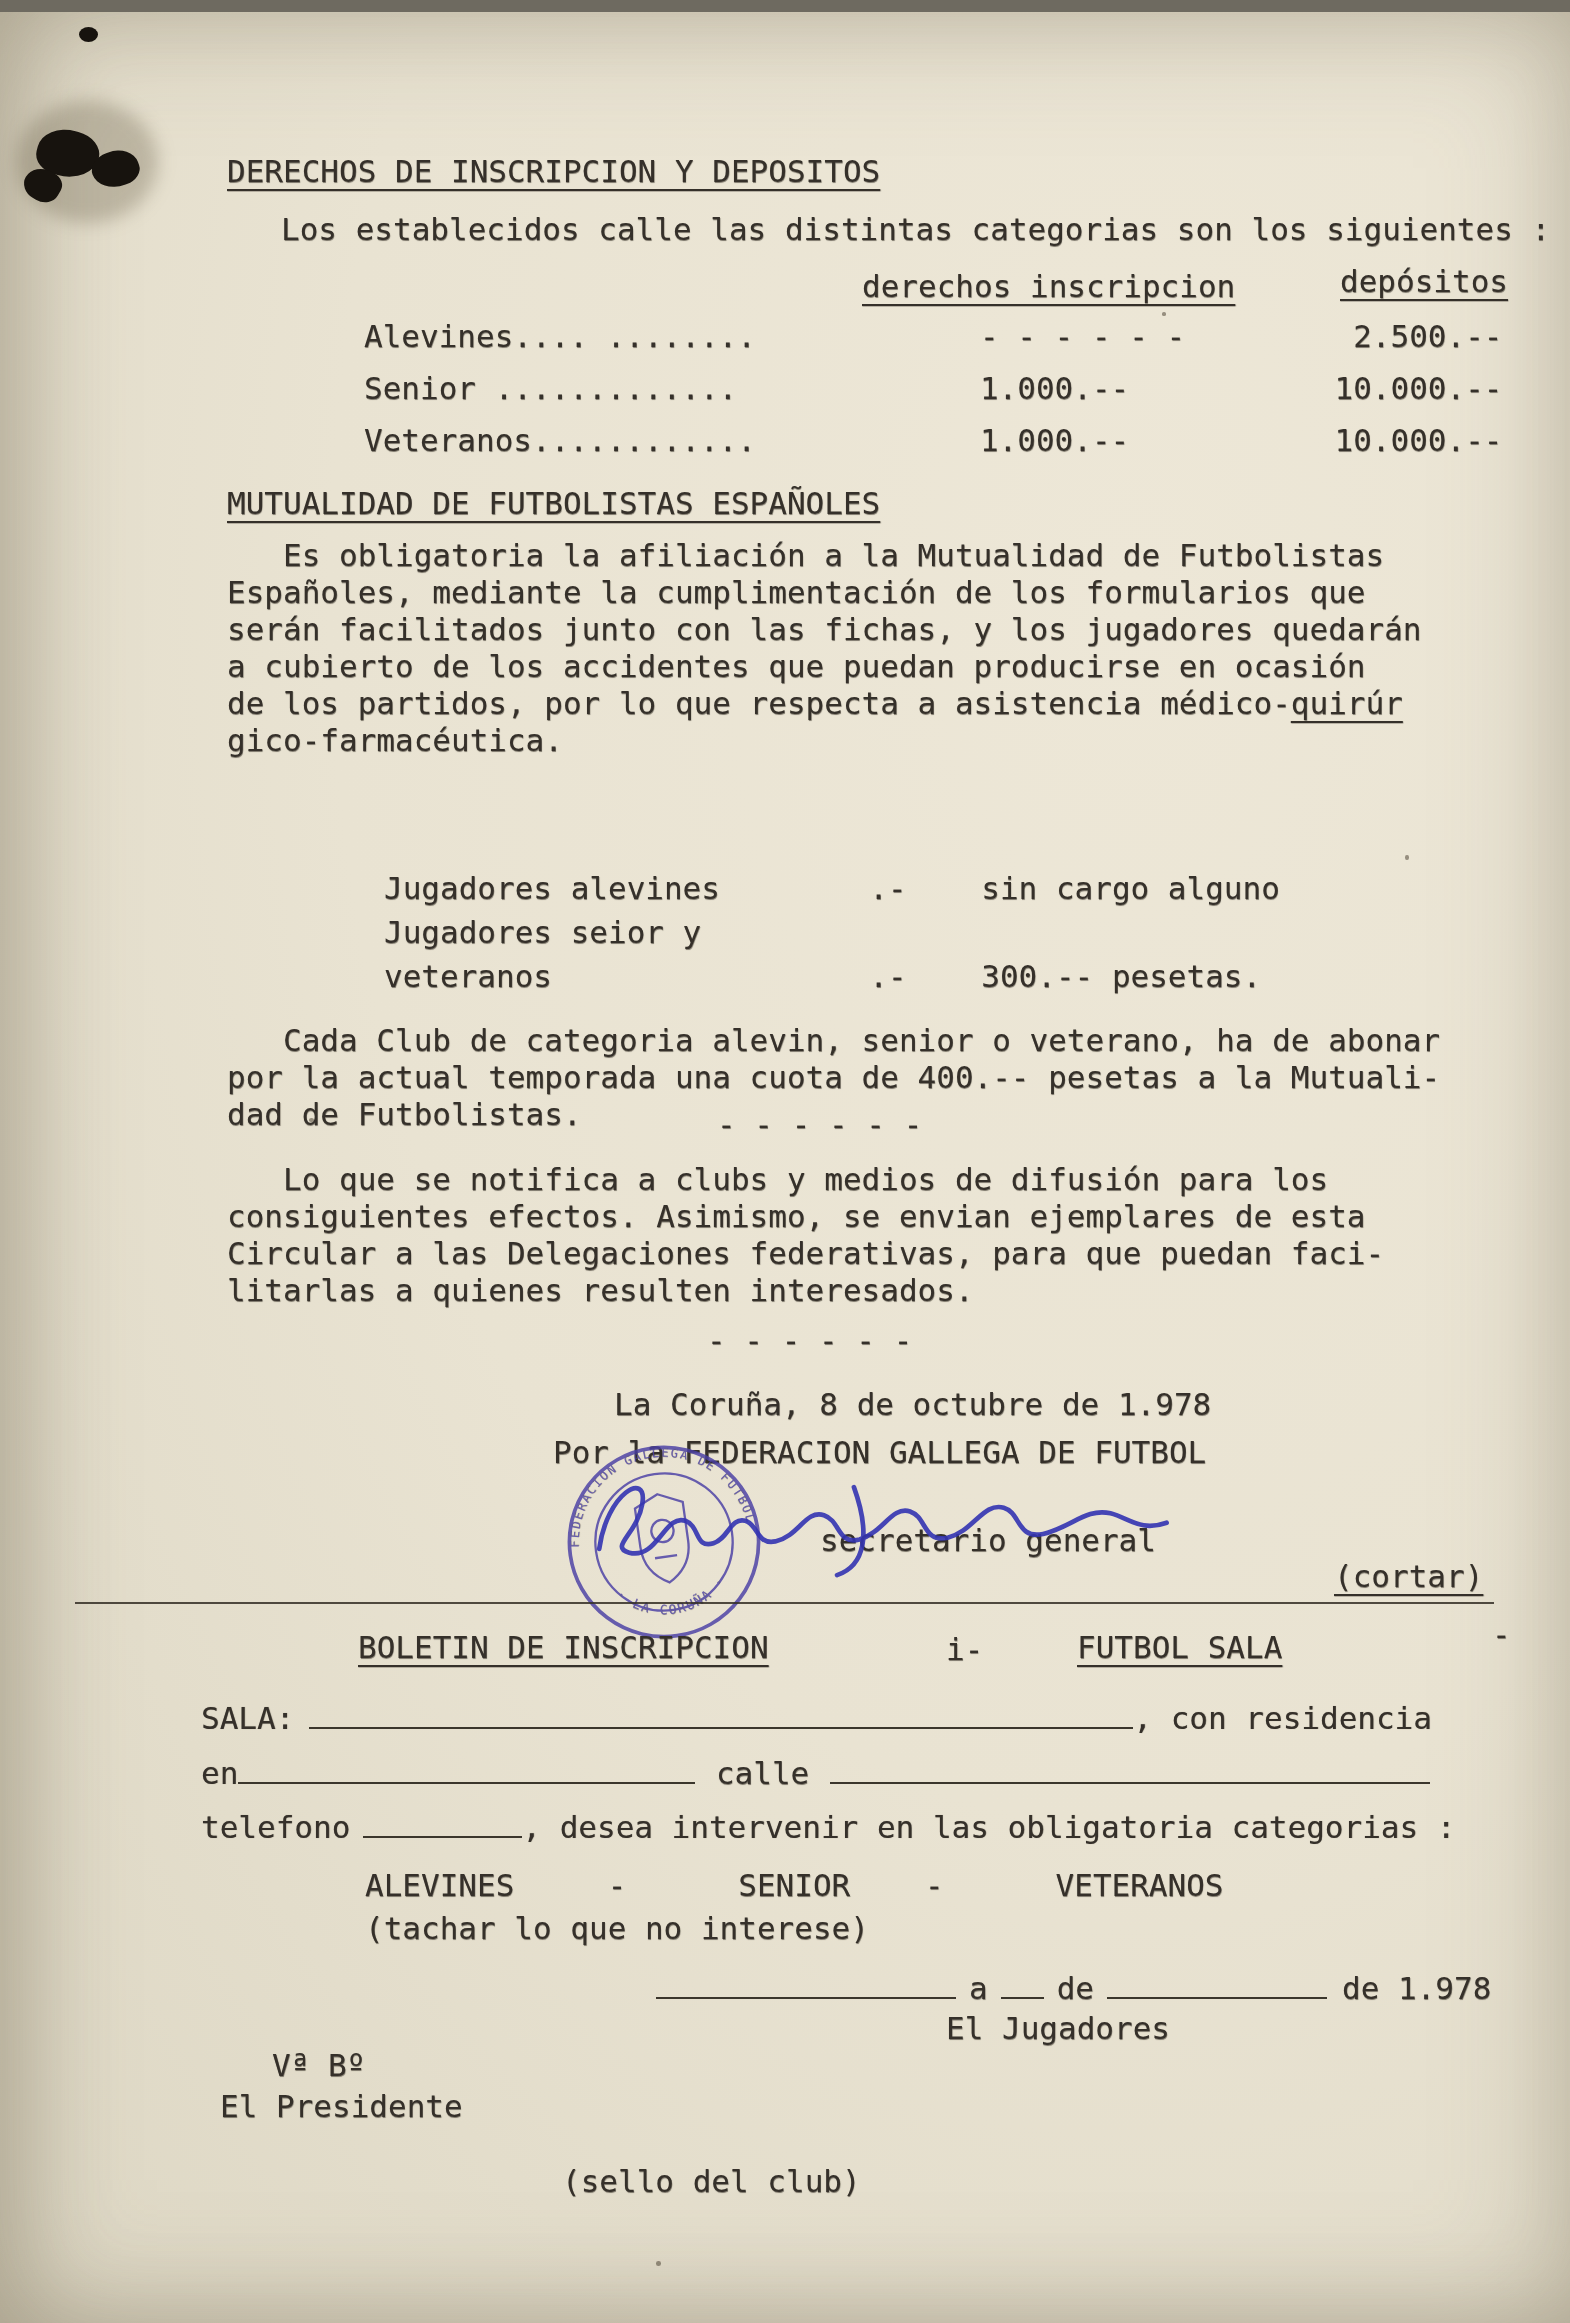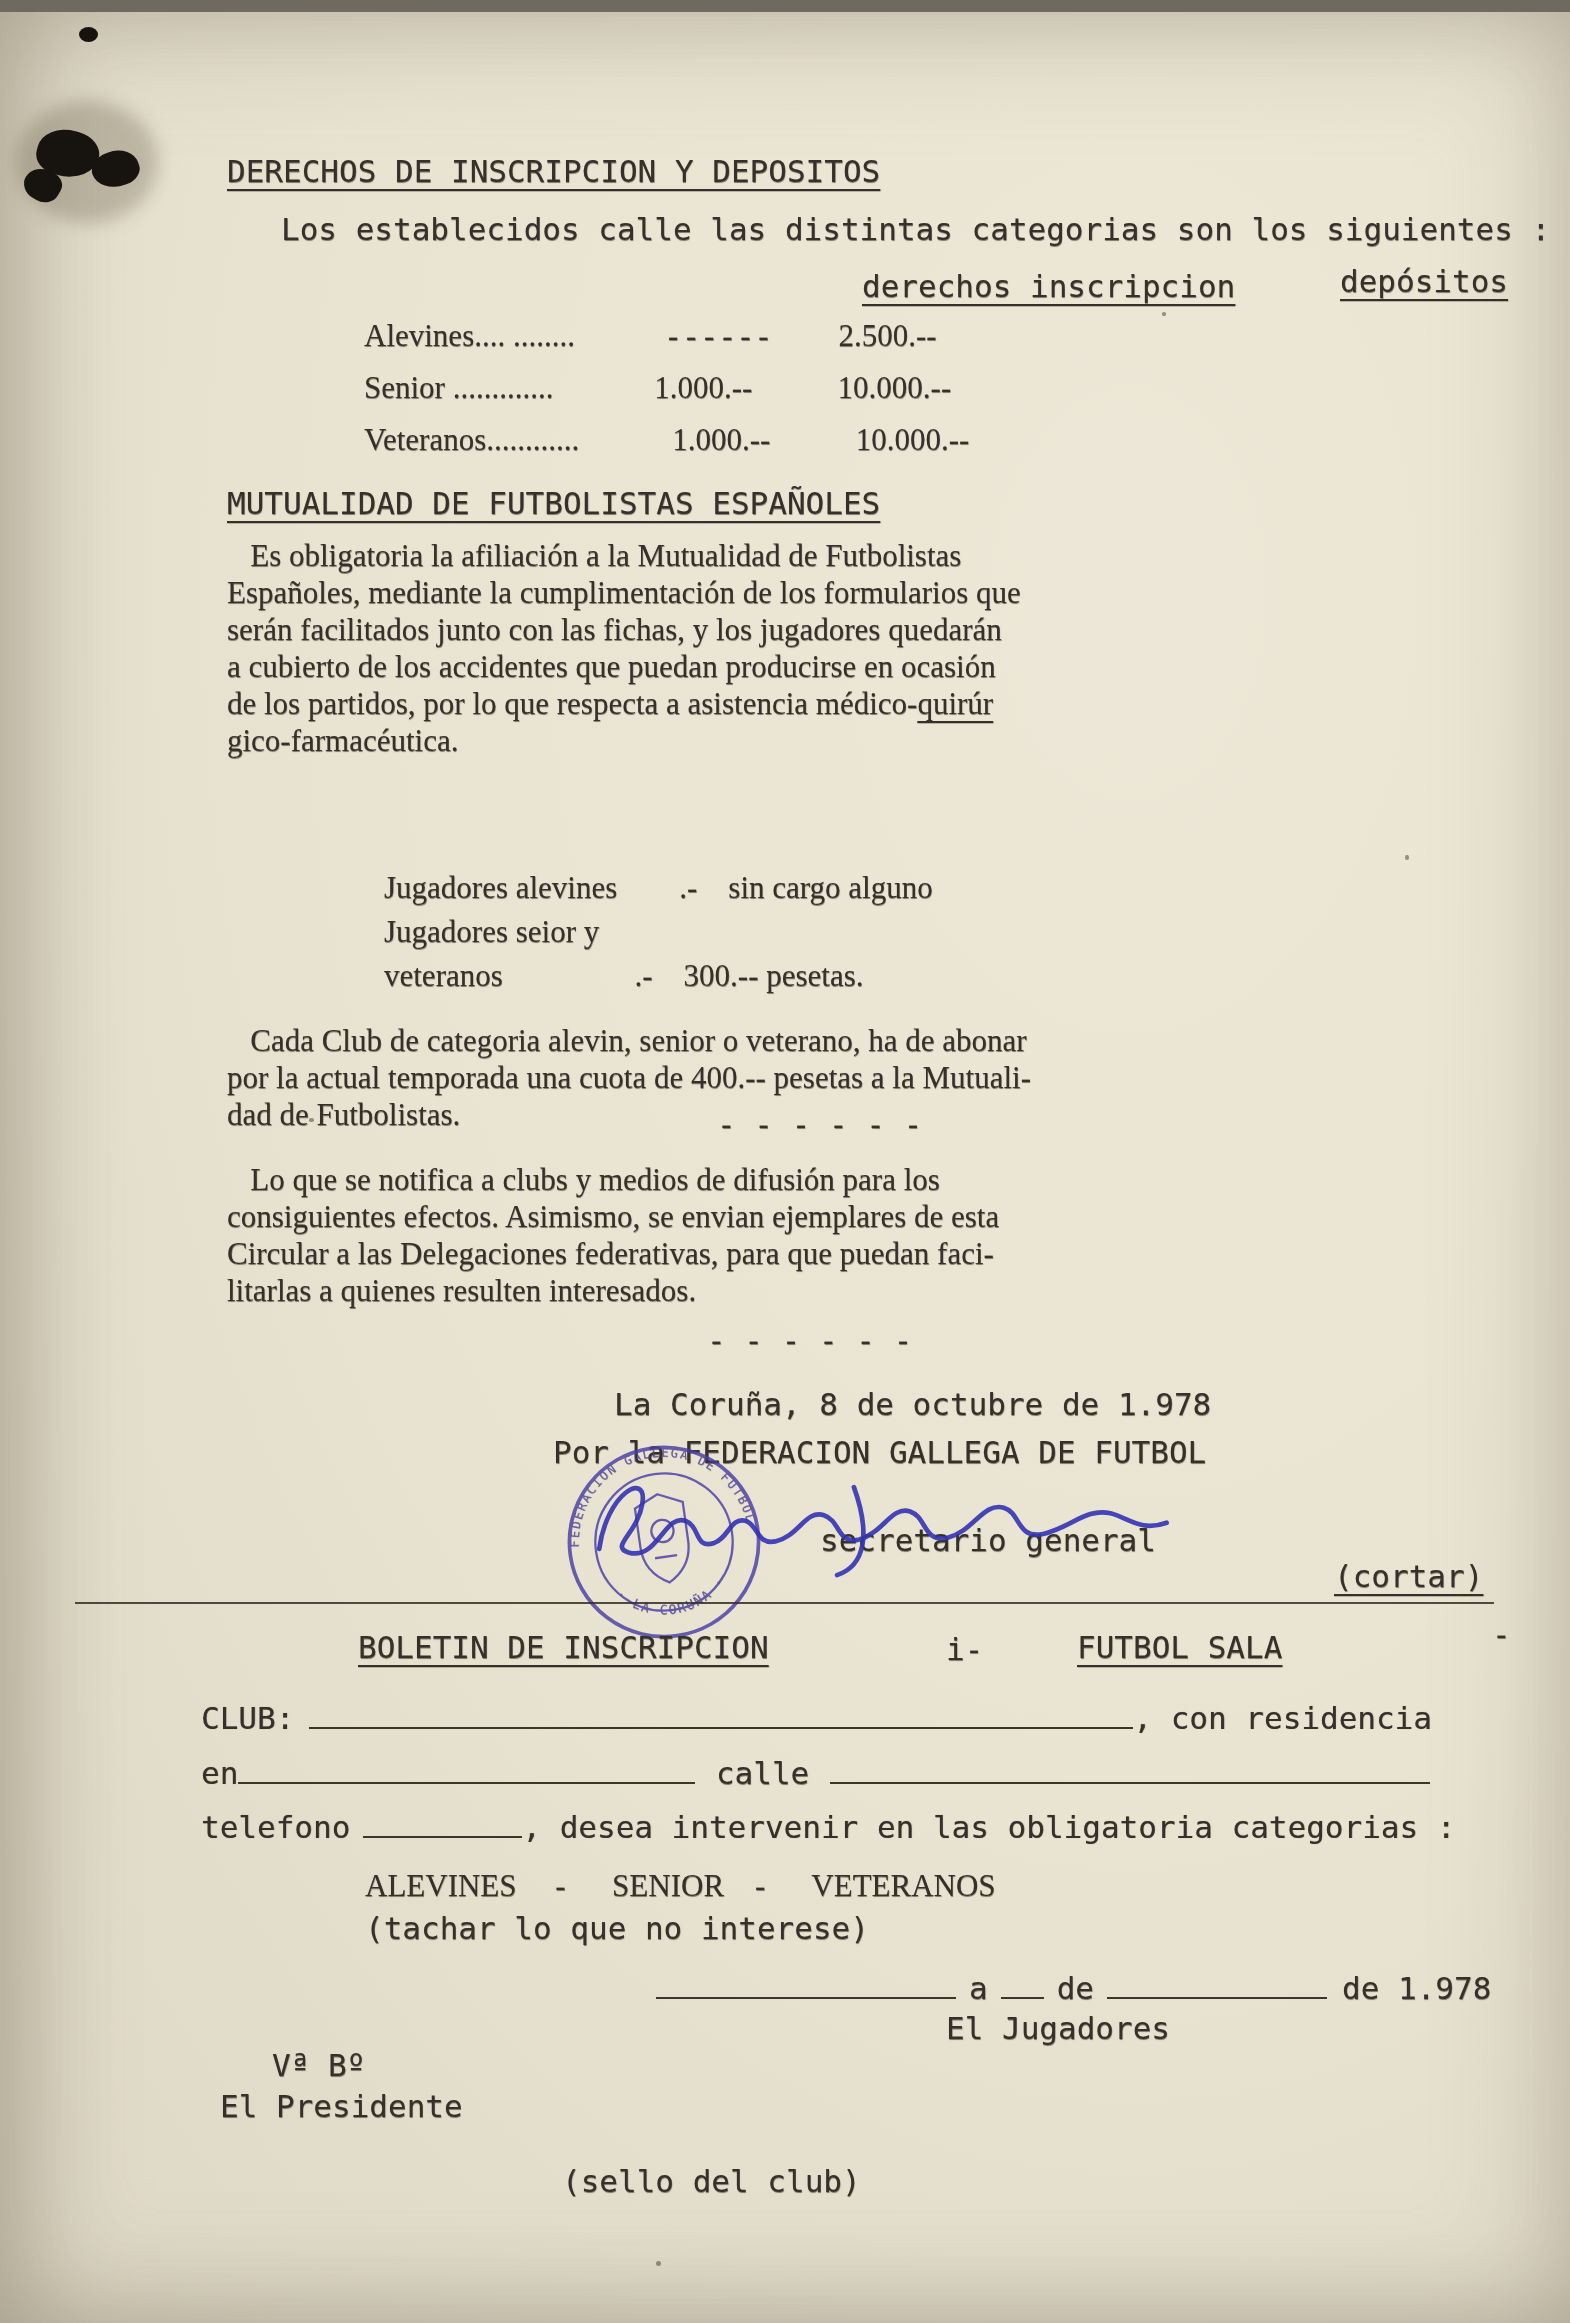--- a/index.html
+++ b/index.html
@@ -11,21 +11,21 @@
       radial-gradient(ellipse at 72% 25%, #ede7d7 0%, #e9e3d2 50%, #ddd7c4 100%);
     box-shadow: inset 0 0 131px rgba(115,105,82,.38), inset 28px -19px 84px rgba(110,100,78,.22);
     font-family:"DejaVu Sans Mono","Liberation Mono",monospace;
     font-size:31px;
     line-height:37px;
     color:#35302a;
     overflow:hidden;
     text-shadow: 0.4px 0.5px 0.7px rgba(42,36,28,.55);
   }
   .abs { position:absolute; }
-  .pre { white-space:pre;font-family:Liberation Serif, serif; }
+  .pre { white-space:pre; }
   .line { white-space:nowrap; }
   .u { text-decoration:underline; text-underline-offset:6.6px; text-decoration-thickness:2.3px; }
   .table-rows { line-height:52px; }
   .quotas { line-height:44px; }
   .blank {
     display:inline-block;
     border-bottom:2.3px solid #3b362c;
     height:0.92em;
     vertical-align:baseline;
   }
@@ -120,21 +120,21 @@
   </svg>
 
   <div class="abs cutline" style="left:75px;top:1590px;width:1419px"></div>
 
   <div class="abs u" style="left:358px;top:1617px">BOLETIN DE INSCRIPCION</div>
   <div class="abs" style="left:946px;top:1619px">i-</div>
   <div class="abs u" style="left:1077px;top:1617px">FUTBOL SALA</div>
   <div class="abs" style="left:1492px;top:1604px">-</div>
 
   <div class="abs line" style="left:201px;top:1686px">
-    <span>CLUB:</span><span class="blank" style="width:824px;margin-left:15px"></span><span>, con residencia</span>
+    <span>SALA:</span><span class="blank" style="width:824px;margin-left:15px"></span><span>, con residencia</span>
   </div>
 
   <div class="abs line" style="left:201px;top:1741px">
     <span>en</span><span class="blank" style="width:457px"></span><span style="margin-left:20.6px;margin-right:20.6px">calle</span><span class="blank" style="width:600px"></span>
   </div>
 
   <div class="abs line" style="left:201px;top:1795px">
     <span>telefono</span><span class="blank" style="width:159px;margin-left:13px"></span><span>, desea intervenir en las obligatoria categorias :</span>
   </div>
 

